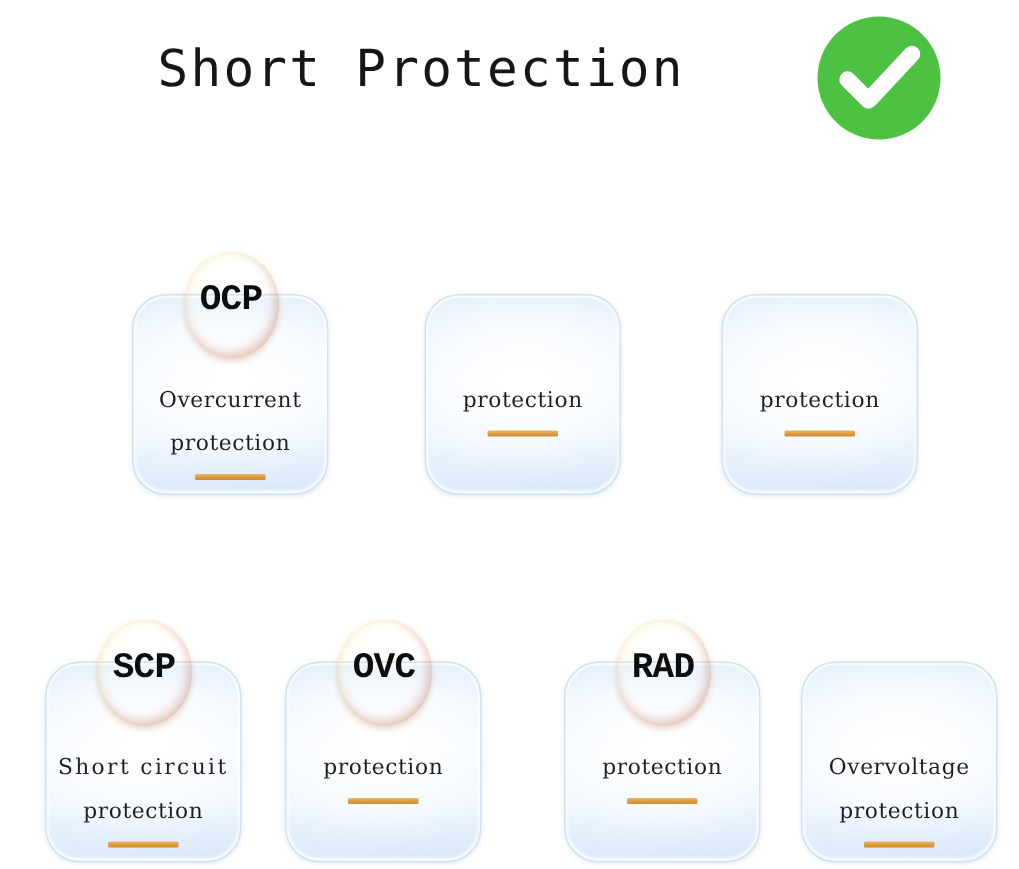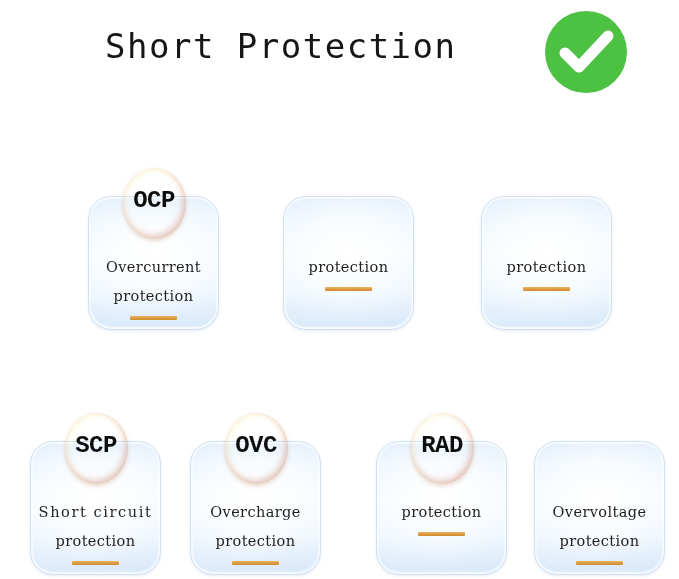--- a/index.html
+++ b/index.html
@@ -218,21 +218,20 @@
       <div class="card-line">protection</div>
       <div class="underline"></div>
     </div>
   </div>
 
   <div id="card-ovc" class="card">
     <div class="badge">
       <span class="badge-text">OVC</span>
     </div>
     <div class="card-body">
-      <div class="card-line">Overcharge</div>
       <div class="card-line">protection</div>
       <div class="underline"></div>
     </div>
   </div>
 
   <div id="card-rad" class="card">
     <div class="badge">
       <span class="badge-text">RAD</span>
     </div>
     <div class="card-body">

